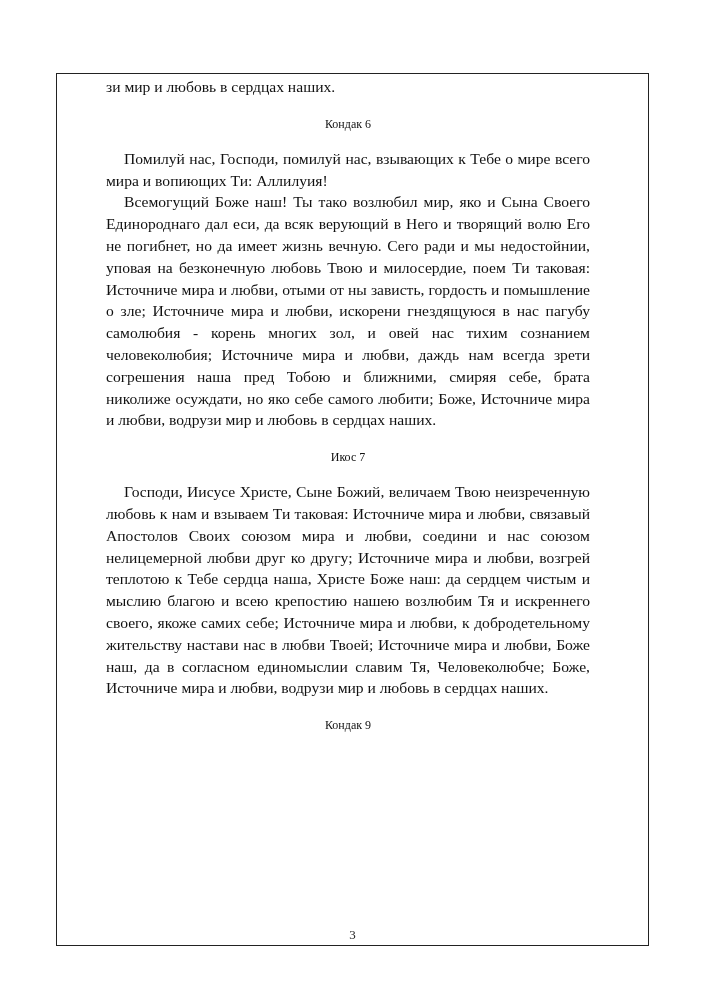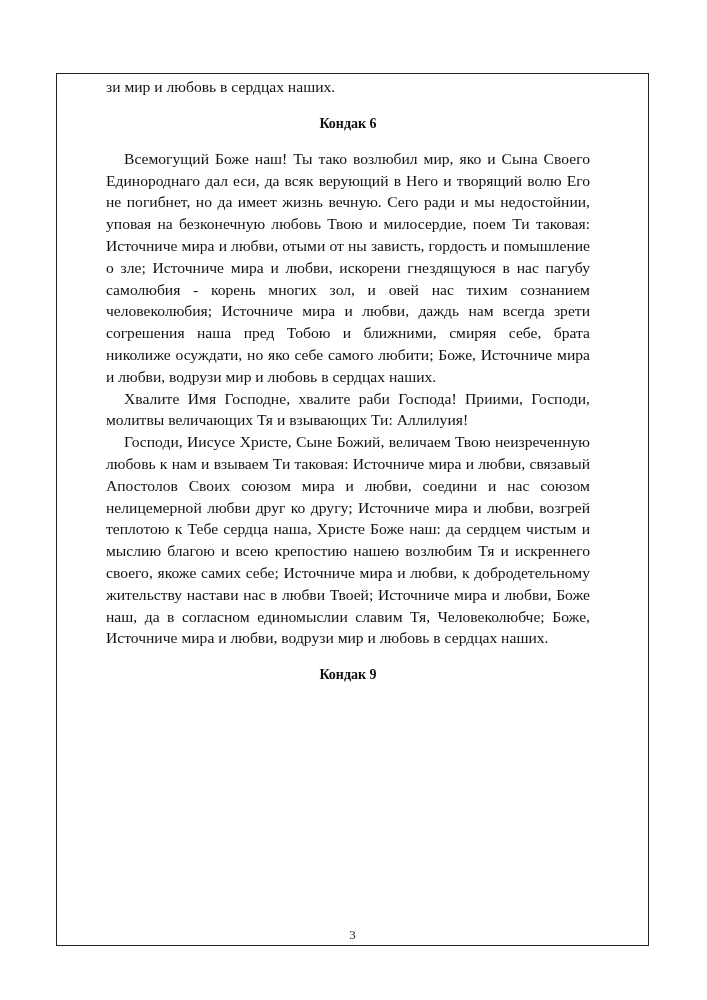--- a/index.html
+++ b/index.html
@@ -22,22 +22,22 @@
     margin-left: 48px;
   }
   .para {
     margin: 0;
     text-align: justify;
     text-indent: 18px;
   }
   .para.noindent { text-indent: 0; }
   .heading {
     text-align: center;
-    font-weight: bold;
-    font-size: 14px;
+    font-weight: normal;
+    font-size: 12px;
     margin: 0;
     line-height: 24px;
   }
   .h1 { margin-top: 14px; margin-bottom: 12px; }
   .page-number {
     position: absolute;
     left: 56px; width: 593px;
     top: 927px;
     text-align: center;
     font-family: "Liberation Serif", serif;
@@ -47,23 +47,24 @@
 </style>
 </head>
 <body>
 
 <div class="page-frame"></div>
 
 <div class="content">
   <p class="para noindent">зи мир и любовь в сердцах наших.</p>
 
   <h2 class="heading h1">Кондак 6</h2>
+  <p class="para">Помилуй нас, Господи, помилуй нас, взывающих к Тебе о мире всего мира и вопиющих Ти: Аллилуия!</p>
 
   <p class="para">Всемогущий Боже наш! Ты тако возлюбил мир, яко и Сына Своего Единородна­го дал еси, да всяк верующий в Него и творящий волю Его не погибнет, но да име­ет жизнь вечную. Сего ради и мы недостойнии, уповая на безконечную любовь Твою и милосердие, поем Ти таковая: Источниче мира и любви, отыми от ны за­висть, гордость и помышление о зле; Источниче мира и любви, искорени гнездя­щуюся в нас пагубу самолюбия - корень многих зол, и овей нас тихим сознанием человеколюбия; Источниче мира и любви, даждь нам всегда зрети согрешения наша пред Тобою и ближними, смиряя себе, брата николиже осуждати, но яко себе самого любити; Боже, Источниче мира и любви, водрузи мир и любовь в сердцах наших.</p>
 
-  <p class="para">Хвалите Имя Господне, хвалите раби Господа! Приими, Господи, молитвы ве­личающих Тя и взывающих Ти: Аллилуия!</p>
 
+  <h2 class="heading h1">Икос 7</h2>
   <p class="para">Господи, Иисусе Христе, Сыне Божий, величаем Твою неизреченную любовь к нам и взываем Ти таковая: Источниче мира и любви, связавый Апостолов Своих союзом мира и любви, соедини и нас союзом нелицемерной любви друг ко другу; Источниче мира и любви, возгрей теплотою к Тебе сердца наша, Христе Боже наш: да сердцем чистым и мыслию благою и всею крепостию нашею возлюбим Тя и искреннего своего, якоже самих себе; Источниче мира и любви, к добродетель­ному жительству настави нас в любви Твоей; Источниче мира и любви, Боже наш, да в согласном единомыслии славим Тя, Человеколюбче; Боже, Источниче мира и любви, водрузи мир и любовь в сердцах наших.</p>
 
   <h2 class="heading h1">Кондак 9</h2>
 </div>
 
 <div class="page-number">3</div>
 
 </body></html>

